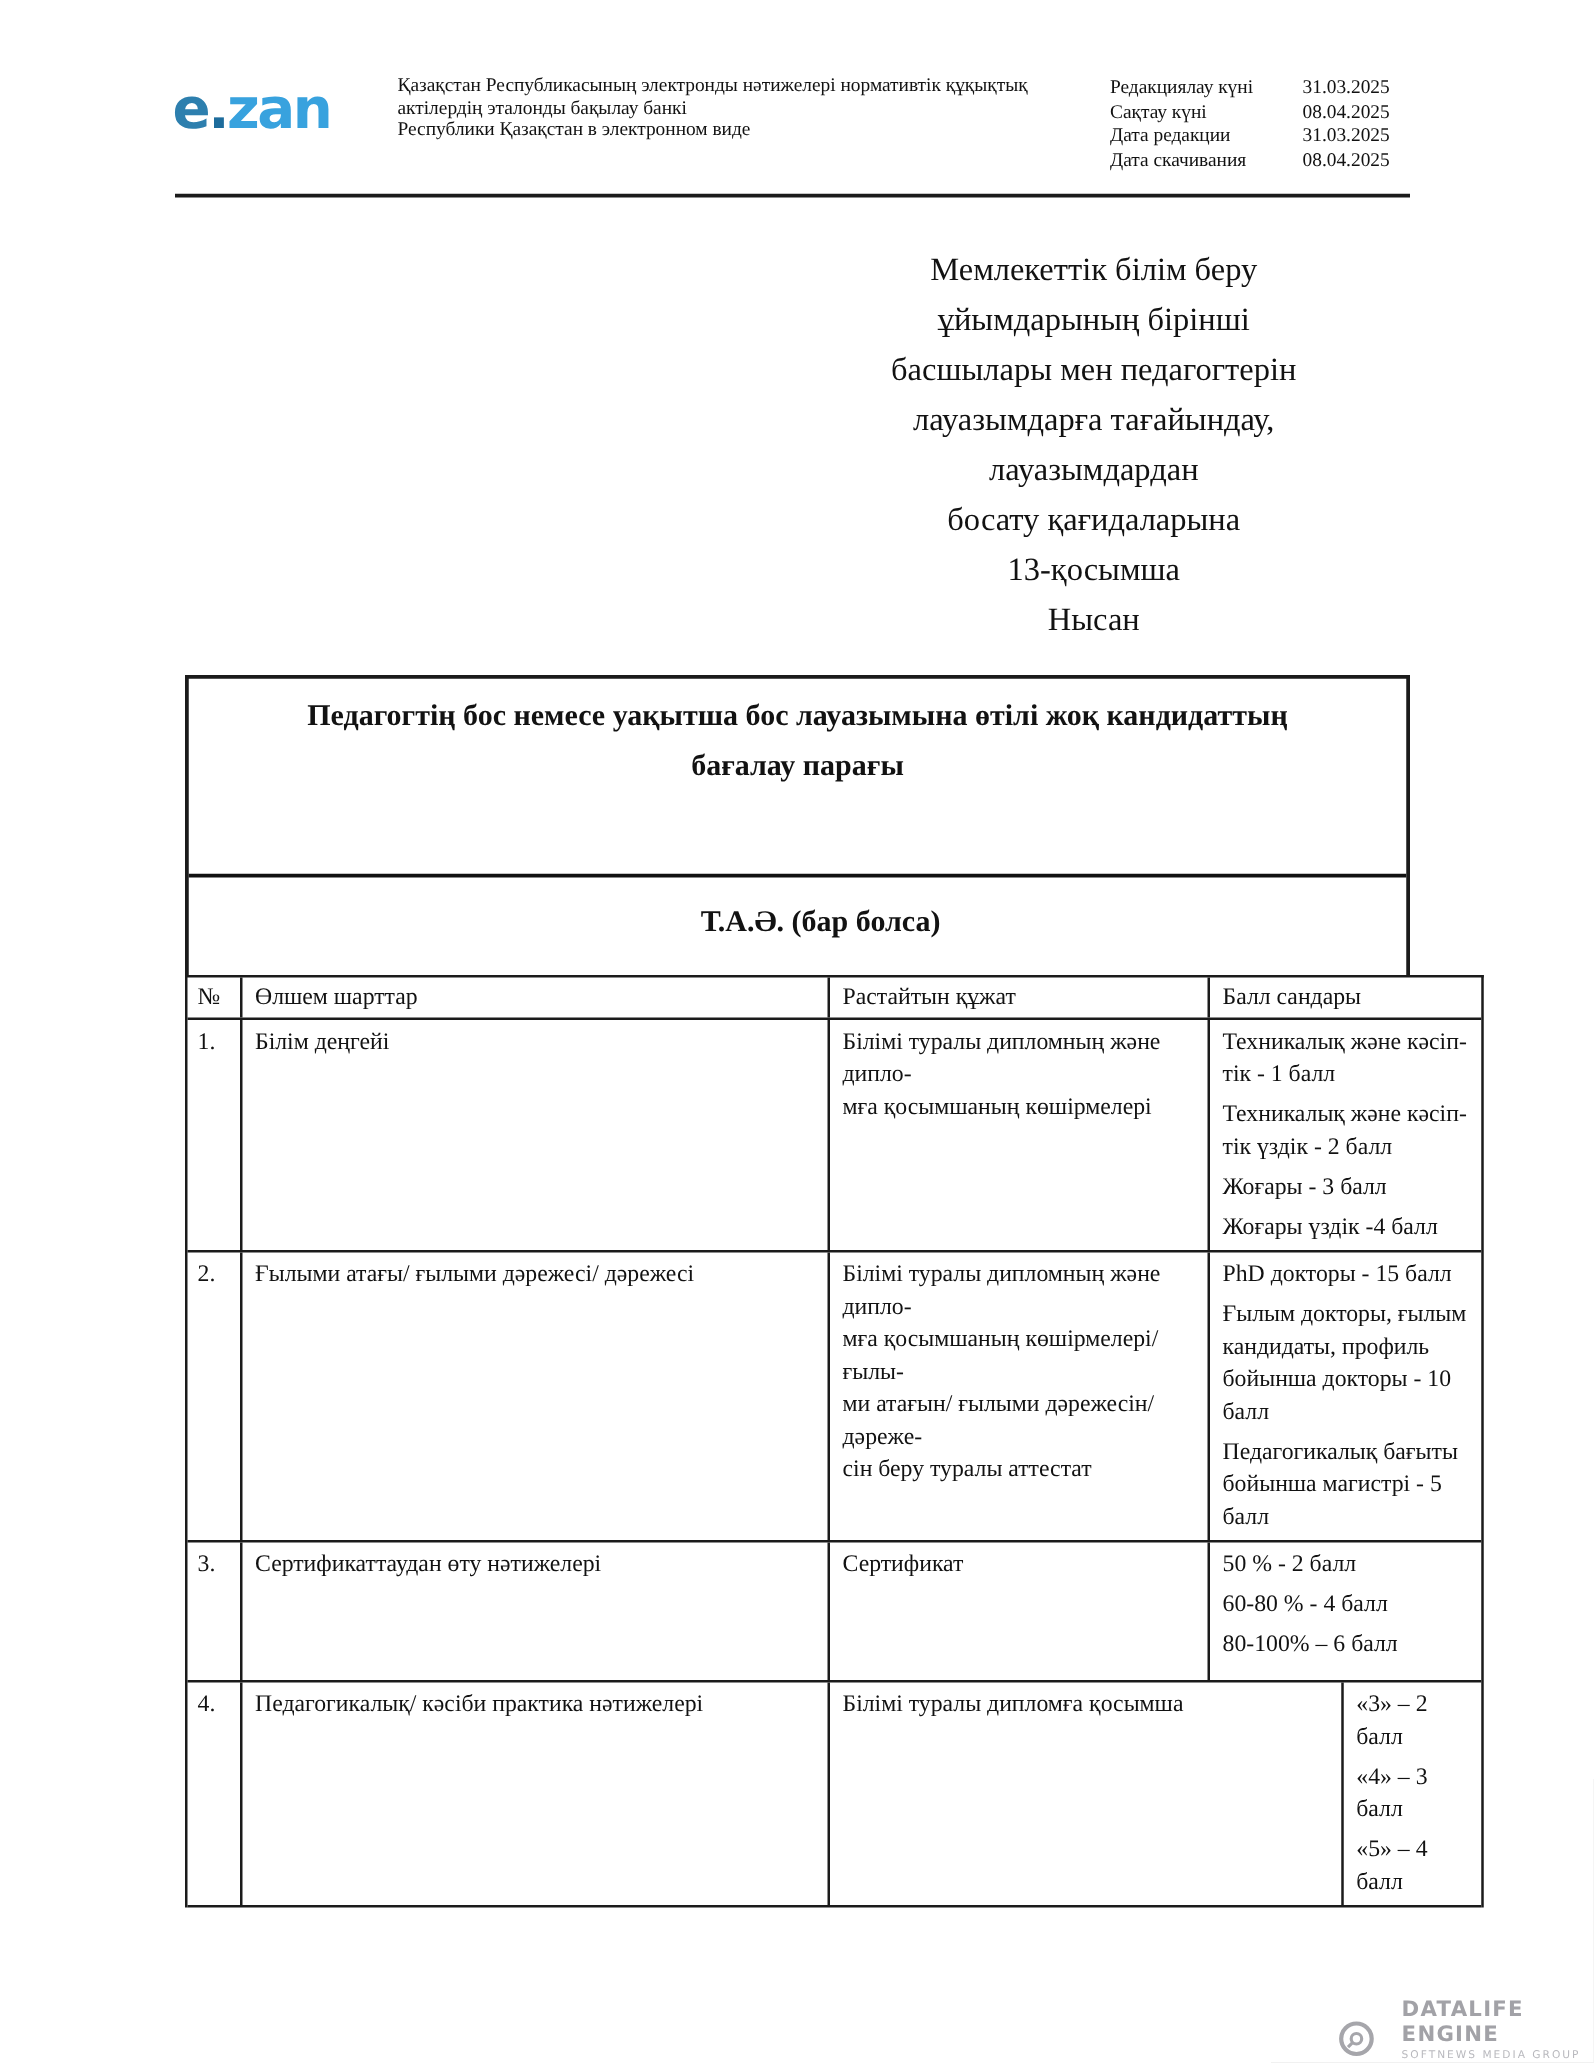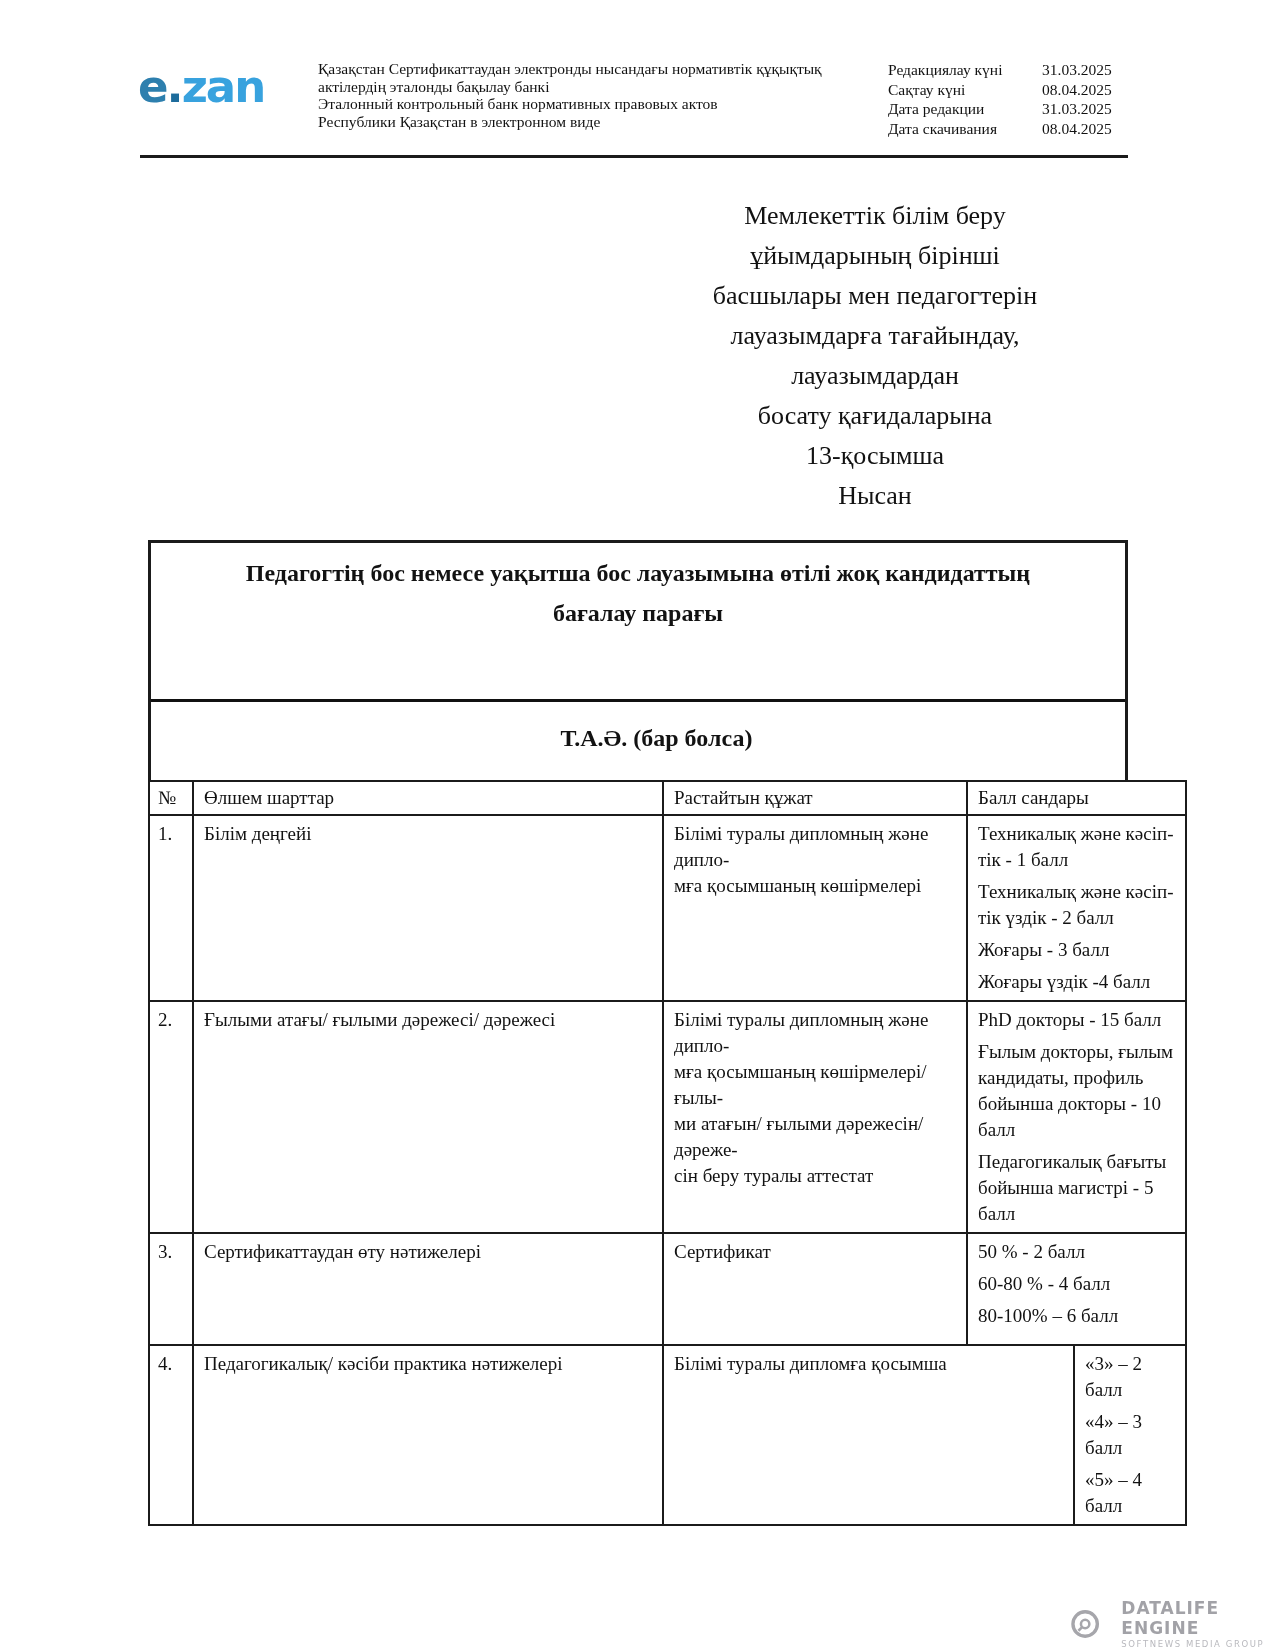--- a/index.html
+++ b/index.html
@@ -48,36 +48,35 @@
   .score-table > .trow:nth-child(3){min-height:212px;}
   .score-table > .trow:nth-child(4){min-height:112px;}
   .score-table > .trow:nth-child(5){min-height:86px;}
   .score-table > .trow:nth-child(6){min-height:96px;}
   .score-table > .trow:nth-child(7){min-height:40px;}
   .score-table > .trow:nth-child(8){height:56px; border-bottom:none; overflow:visible;}
   .pt{margin:0 0 6px 0;}
   .pt:last-child{margin-bottom:0;}
   
   .watermark{position:absolute; left:1070px; top:1598px; display:flex;
-    align-items:center; gap:21px; font-family:"DejaVu Sans",sans-serif;}
+    align-items:flex-end; gap:21px; font-family:"DejaVu Sans",sans-serif;}
   .wm-text{display:flex; flex-direction:column;}
   .wm-title{font-size:17px; font-weight:bold; letter-spacing:1px; color:#a2a2a7; line-height:20px;}
   .wm-sub{font-size:8.5px; letter-spacing:1.6px; color:#b9b9be; margin-top:1px;}
 </style>
 </head>
 <body>
 
 <div class="page">
 
   <div class="logo"><span class="e">e</span><span class="dot">.</span><span class="zan">zan</span></div>
 
   <div class="bank">
-    <div>Қазақстан Сертификаттаудан электронды нысандағы нормативтік құқықтық</div>
+    <div>Қазақстан Республикасының электронды нәтижелері нормативтік құқықтық</div>
     <div>актілердің эталонды бақылау банкі</div>
-    <div>Эталонный контрольный банк нормативных правовых актов</div>
     <div>Республики Қазақстан в электронном виде</div>
   </div>
 
   <div class="dates">
     <div class="drow">
       <div class="dlabel">Редакциялау күні</div>
       <div class="dvalue">31.03.2025</div>
     </div>
     <div class="drow">
       <div class="dlabel">Сақтау күні</div>

